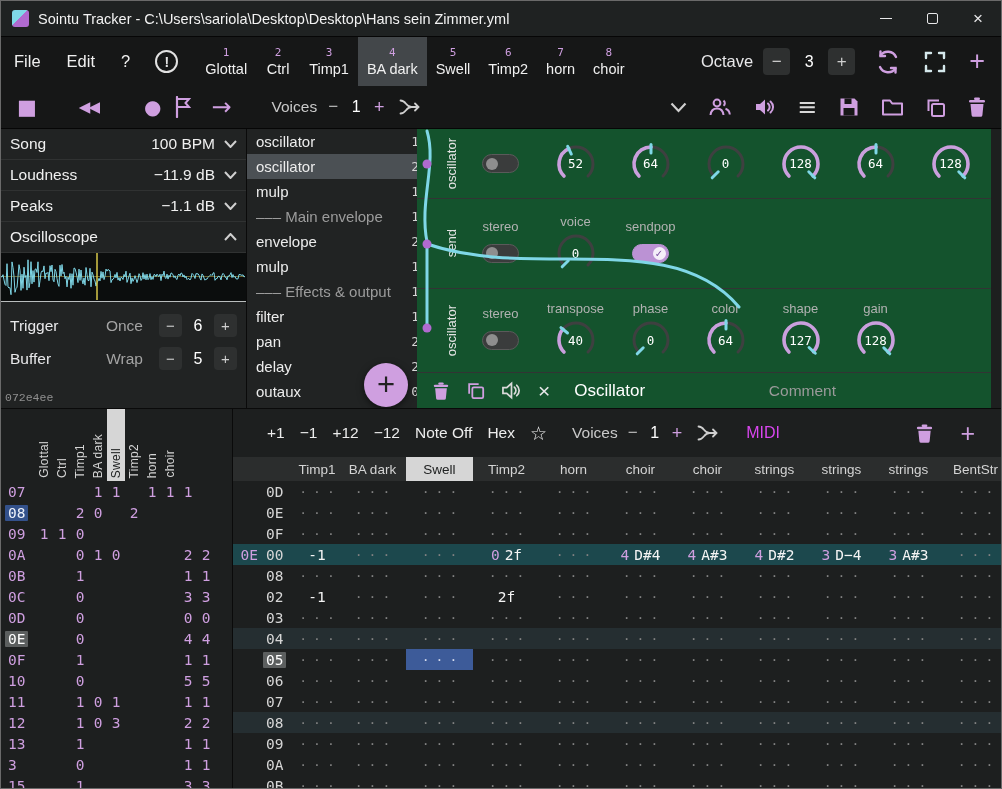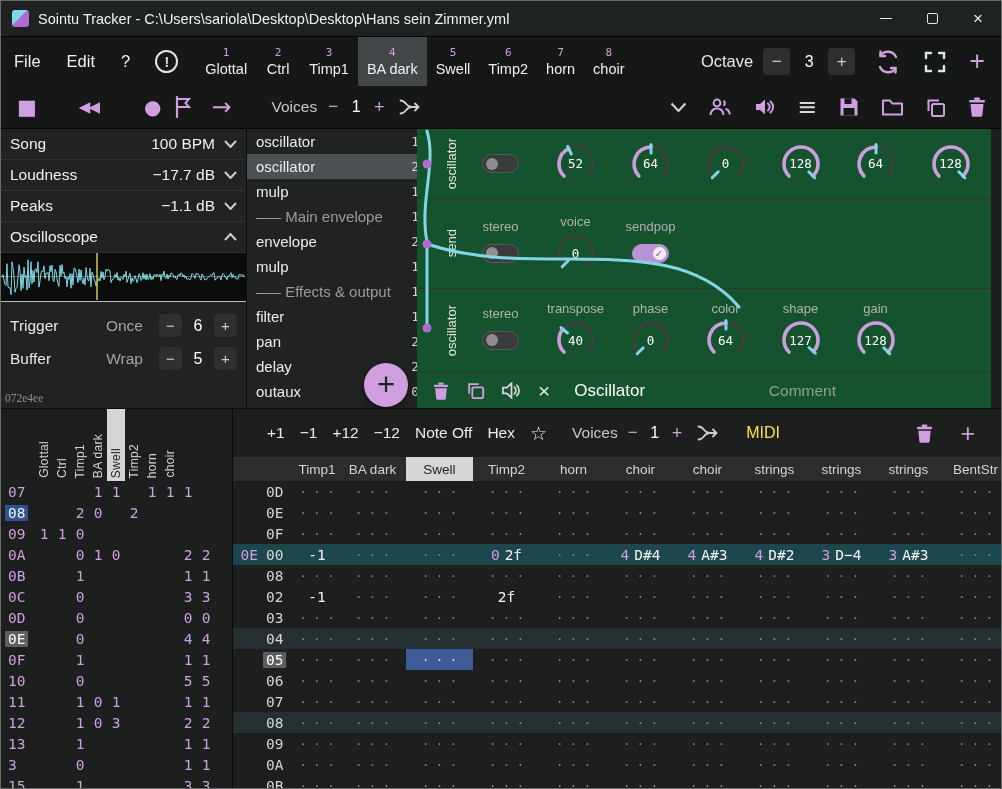--- a/index.html
+++ b/index.html
@@ -46,21 +46,21 @@
 .prow{height:31px;display:flex;align-items:center;padding:0 9px;border-bottom:1px solid #303232;font-size:15.5px}
 .prow .lab{color:#f0f0f0}
 .prow .val{margin-left:auto;color:#f0f0f0}
 .prow .chev{margin-left:9px;display:flex}
 .scope{height:49px;background:#0b0d0d;border-bottom:1px solid #b9bdbd;position:relative;overflow:hidden}
 .trig-row{height:33px;display:flex;align-items:center;padding:0 9px;font-size:15.5px}
 .trig-row.first{margin-top:7px}
 .trig-row .mode{color:#a3a3a3;margin-left:auto;margin-right:16px}
 .trig-row .step-btn{width:23px;height:23px;font-size:15px}
 .tval{min-width:32px;text-align:center;font-size:16px;color:#fff}
-.hash{position:absolute;left:4px;bottom:4px;font-family:Liberation Serif, serif;font-size:11.5px;color:#8f8f8f}
+.hash{position:absolute;left:4px;bottom:4px;font-family:Liberation Mono, monospace;font-size:11.5px;color:#8f8f8f}
 
 .unit-list{left:246px;top:128px;width:182px;height:279px;background:#212323}
 .uitem{height:25px;display:flex;align-items:center;padding:0 10px 0 9px;font-size:15px;color:#ececec}
 .uitem.sel{background:#4b5054}
 .uitem.dim{color:#9c9c9c}
 .uitem .cnt{margin-left:auto;font-family:"DejaVu Sans Mono",monospace;font-size:13px;color:#d6d6d6}
 .fab{position:absolute;right:21px;bottom:1px;width:44px;height:44px;border-radius:50%;background:#cf9fe0;color:#222;
   font-size:31px;display:flex;align-items:center;justify-content:center;box-shadow:0 2px 7px rgba(0,0,0,.55)}
 
 .unit-editor{left:416px;top:128px;width:574px;height:279px;background:#14532d;overflow:hidden}
@@ -99,21 +99,21 @@
 .numtag.blue{background:#33518b;color:#eef2fa}
 .numtag.gray{background:#5c5f5f;color:#fff}
 .ocell{width:18px;text-align:center;color:#cf9fe0;flex:none}
 .ocell.cur{background:#5c5f5f}
 
 .pattern{left:232px;top:407px;width:770px;height:382px;background:#1d1f1f;border-top:1px solid #0a0a0a;overflow:hidden}
 .ptoolbar{height:48px;display:flex;align-items:center;gap:15px;padding:0 12px 0 34px;font-size:15.5px}
 .tbtn{color:#ececec}
 .pstar{color:#f0f0f0;font-size:19px}
 .pt-voices{display:flex;align-items:center;gap:10px;margin-left:10px}
-.midi{color:#fde047;font-size:16px;margin-left:12px}
+.midi{color:#d946ef;font-size:16px;margin-left:12px}
 .pt-right{margin-left:auto;display:flex;align-items:center;gap:26px;margin-right:16px}
 .phead{height:24px;display:flex;background:#2b2d2d;align-items:stretch}
 .ph-space{width:62px;flex:none}
 .pth{width:67px;flex:none;font-size:13.5px;color:#d4d4d4;display:flex;align-items:center;justify-content:center;overflow:hidden;white-space:nowrap}
 .pth.first{width:44px}
 .pth.sel{background:#d6d6d6;color:#202222}
 .prow2{height:21px;display:flex;align-items:center;font-family:"DejaVu Sans Mono",monospace;font-size:14.5px}
 .prow2.beat{background:#252e31}
 .prow2.current{background:#1c484d}
 .plabel{width:62px;flex:none;display:flex;align-items:center}
@@ -265,21 +265,21 @@
       <span class="lab">Song</span>
       <span class="val">100 BPM</span>
       <span class="chev">
           <svg width="13" height="8" viewBox="0 0 13 8" fill="none" stroke="#cfcfcf" stroke-width="2">
             <path d="M1 1l5.5 6L12 1"></path>
           </svg>
         </span>
     </div>
     <div class="prow">
       <span class="lab">Loudness</span>
-      <span class="val">−17.7 dB</span>
+      <span class="val">−11.9 dB</span>
       <span class="chev">
           <svg width="13" height="8" viewBox="0 0 13 8" fill="none" stroke="#cfcfcf" stroke-width="2">
             <path d="M1 1l5.5 6L12 1"></path>
           </svg>
         </span>
     </div>
     <div class="prow">
       <span class="lab">Peaks</span>
       <span class="val">−1.1 dB</span>
       <span class="chev">

